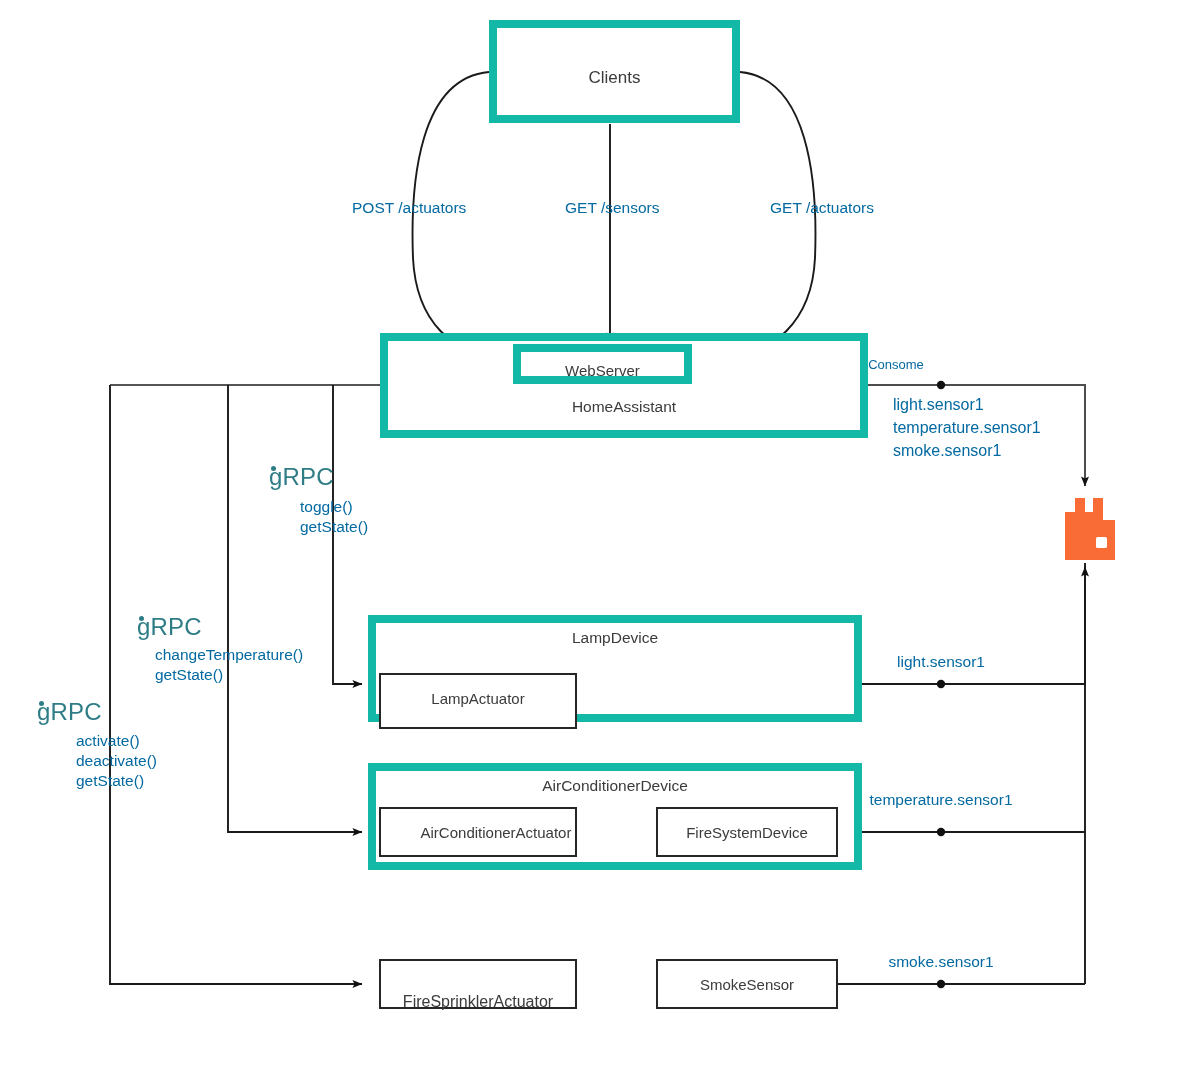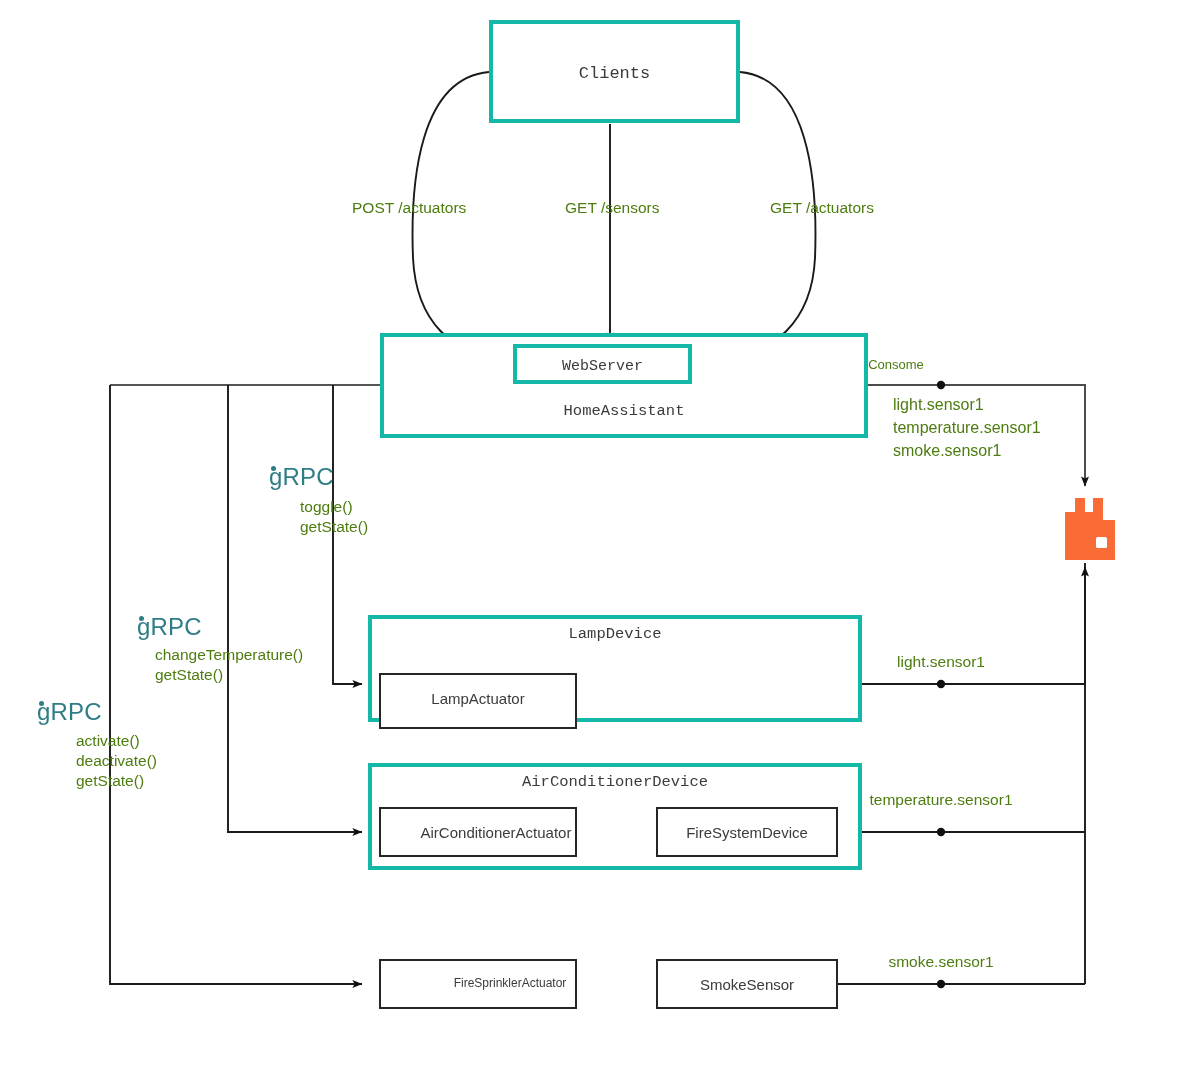--- a/index.html
+++ b/index.html
@@ -25,40 +25,39 @@
     width: 1194px;
     height: 1068px;
     pointer-events: none;
   }
   .node {
     position: absolute;
     box-sizing: border-box;
     background: #ffffff;
   }
   .node-blue {
-    border: 4px solid #14b8a6;
-    font-family: Liberation Mono, monospace;
+    border: 8px solid #14b8a6;
   }
   .node-black {
     border: 2.5px solid #262626;
   }
   .node-label {
     position: absolute;
     white-space: nowrap;
     color: #3b3b3b;
   }
   .centered-label {
     width: 100%;
     text-align: center;
     left: 0;
   }
   .edge-label {
     position: absolute;
     white-space: pre;
-    color: #4d7c0f;
+    color: #0369a1;
     font-size: 15.5px;
     line-height: 20px;
   }
   .grpc-badge {
     position: absolute;
     white-space: nowrap;
     color: #2e7d86;
     font-size: 24px;
     letter-spacing: 0.2px;
   }
@@ -146,21 +145,21 @@
     <div class="node-label centered-label" style="top:6px; font-size:15.5px;">AirConditionerDevice</div>
   </div>
   <div class="node node-black" style="left:379px; top:807px; width:198px; height:50px;">
     <div class="node-label centered-label" style="top:15px; font-size:15px;padding-left:18px;">AirConditionerActuator</div>
   </div>
   <div class="node node-black" style="left:656px; top:807px; width:182px; height:50px;">
     <div class="node-label centered-label" style="top:15px; font-size:15px;">FireSystemDevice</div>
   </div>
 
   <div class="node node-black" style="left:379px; top:959px; width:198px; height:50px;">
-    <div class="node-label centered-label" style="top:15px; font-size:12px;margin-left:32px;">FireSprinklerActuator</div>
+    <div class="node-label centered-label" style="top:32px; font-size:16px;">FireSprinklerActuator</div>
   </div>
   <div class="node node-black" style="left:656px; top:959px; width:182px; height:50px;">
     <div class="node-label centered-label" style="top:15px; font-size:15px;">SmokeSensor</div>
   </div>
 
   <div class="edge-label" style="left:352px; top:198px;">POST /actuators</div>
 
   <div class="edge-label" style="left:565px; top:198px;">GET /sensors</div>
 
   <div class="edge-label" style="left:770px; top:198px;">GET /actuators</div>

